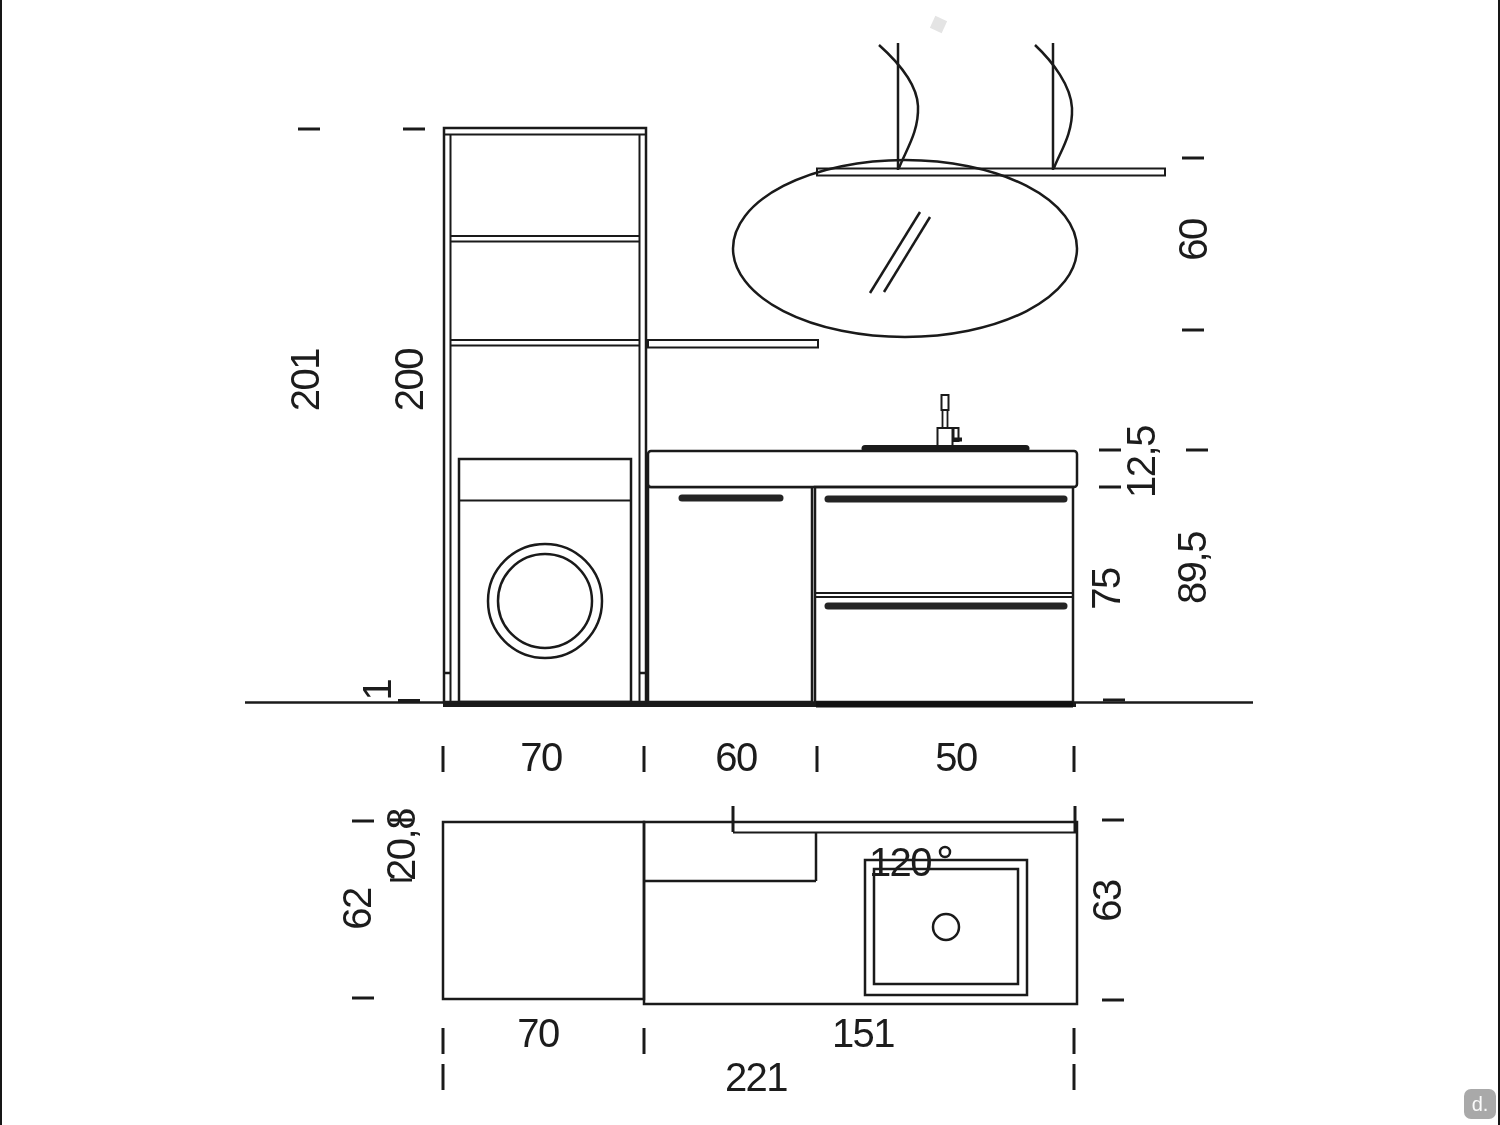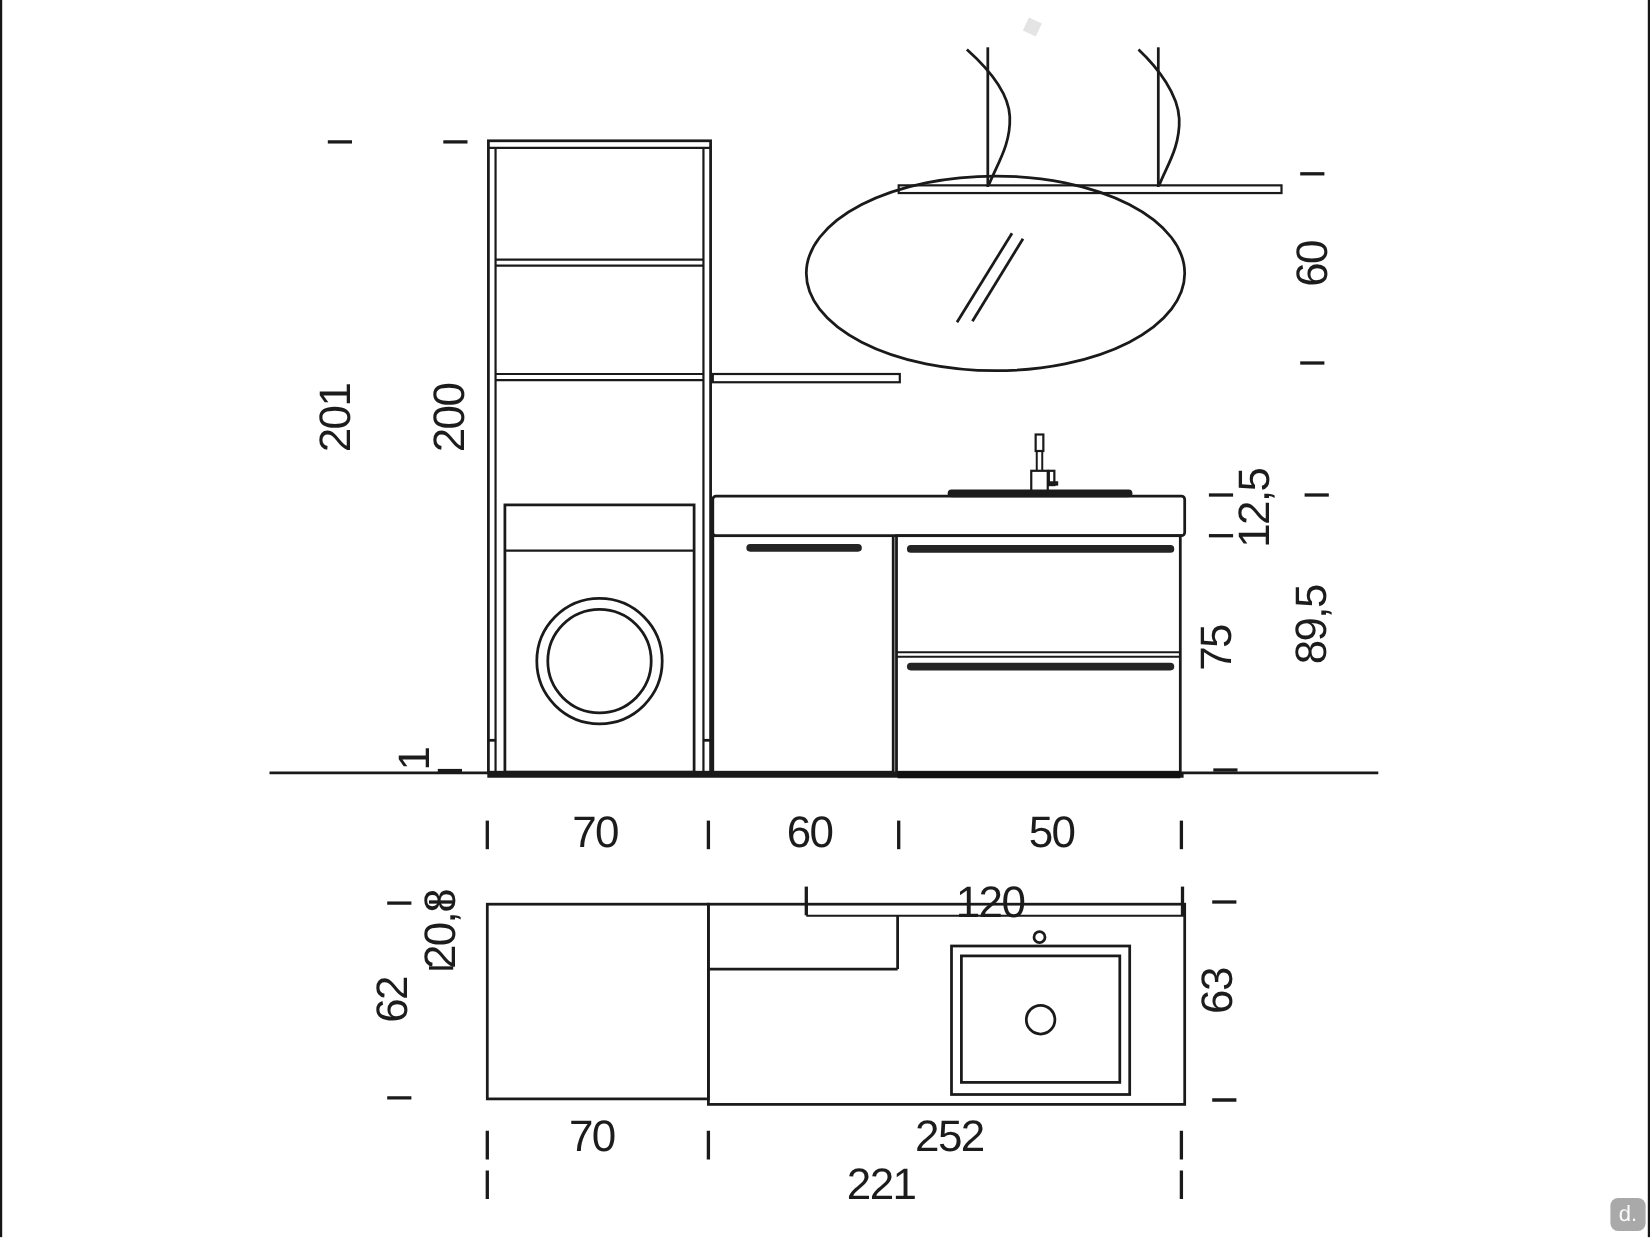--- a/index.html
+++ b/index.html
@@ -167,26 +167,26 @@
   <div class="dim v" style="left:409px;top:380px">200</div>
   <div class="dim v" style="left:377px;top:690px">1</div>
   <div class="dim v" style="left:1193px;top:240px">60</div>
   <div class="dim v" style="left:1141px;top:462px">12,5</div>
   <div class="dim v" style="left:1192px;top:568px">89,5</div>
   <div class="dim v" style="left:1106px;top:589px">75</div>
 
   <div class="dim" style="left:541px;top:757px">70</div>
   <div class="dim" style="left:736px;top:757px">60</div>
   <div class="dim" style="left:956px;top:757px">50</div>
-  <div class="dim" style="left:900px;top:821px">120</div>
+  <div class="dim" style="left:900px;top:862px">120</div>
 
   <div class="dim v" style="left:357px;top:909px">62</div>
   <div class="dim v" style="left:401px;top:845px">20,8</div>
   <div class="dim v" style="left:1107px;top:901px">63</div>
 
   <div class="dim" style="left:538px;top:1033px">70</div>
-  <div class="dim" style="left:863px;top:1033px">252</div>
-  <div class="dim" style="left:801px;top:1077px">221</div>
+  <div class="dim" style="left:863px;top:1033px">151</div>
+  <div class="dim" style="left:756px;top:1077px">221</div>
 
   <div class="badge">
     <span>d.</span>
   </div>
 </div>
 
 </body></html>

